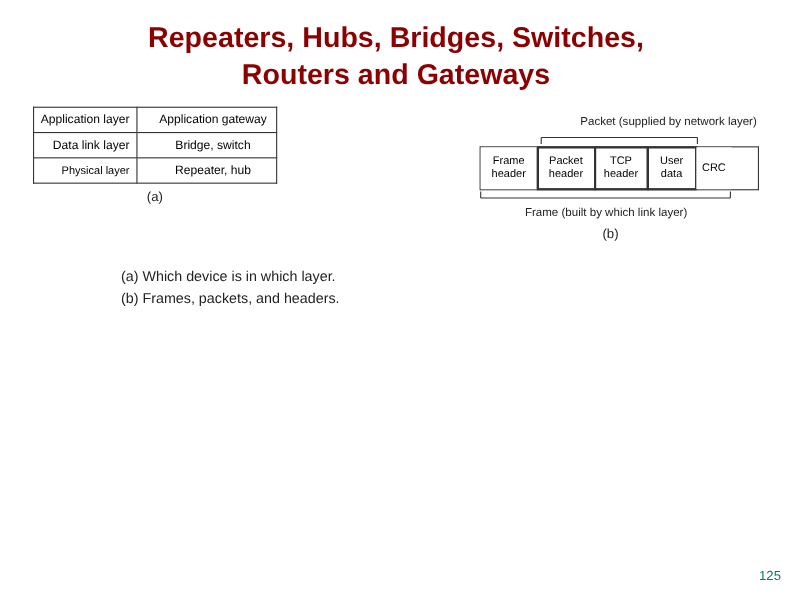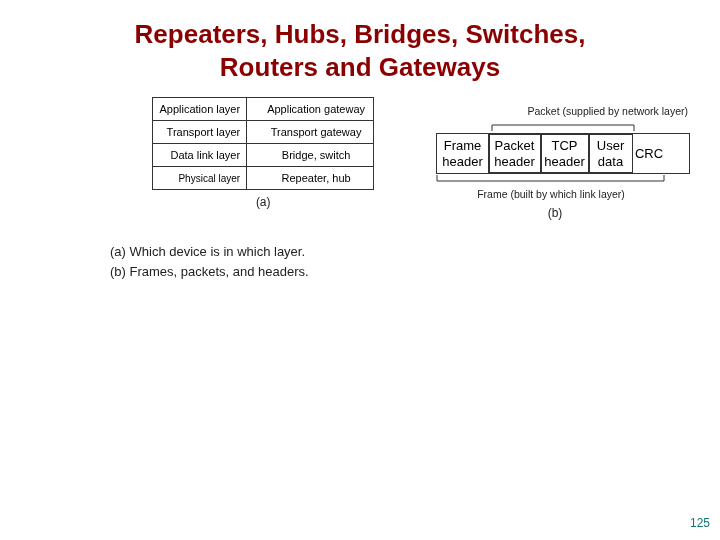--- a/index.html
+++ b/index.html
@@ -27,21 +27,21 @@
       color: #8B0000;
       text-align: center;
       line-height: 1.25;
       margin-bottom: 14px;
     }
 
     .diagrams-row {
       display: flex;
       flex-direction: row;
       align-items: flex-start;
-      justify-content: flex-end;
+      justify-content: space-between;
       gap: 46px;
       width: 100%;
       margin-bottom: 12px;
     }
 
     
     .diagram-a {
       display: flex;
       flex-direction: column;
       align-items: center;
@@ -81,21 +81,21 @@
       flex-direction: column;
       align-items: center;
       margin-top: 8px;
     }
 
     .frame-boxes-row {
       display: flex;
       flex-direction: row;
       align-items: stretch;
       border: 1px solid #333;
-      font-size: 13px;
+      font-size: 10px;
     }
 
     .frame-cell {
       border-right: 1px solid #333;
       padding: 4px 5px;
       text-align: center;
       display: flex;
       align-items: center;
       justify-content: center;
       flex-direction: column;
@@ -146,24 +146,20 @@
   </div>
 
   <div class="diagrams-row">
 
     <div class="diagram-a">
       <table class="layer-table">
         <tbody id="layer-table-body">
             <tr>
               <td class="left-col" style="font-size: 11px;">Application layer</td>
               <td class="right-col" style="font-size: 11px;">Application gateway</td>
-            </tr>
-            <tr>
-              <td class="left-col" style="font-size: 11px;">Transport layer</td>
-              <td class="right-col" style="font-size: 11px;">Transport gateway</td>
             </tr>
             <tr>
               <td class="left-col" style="font-size: 11px;">Data link layer</td>
               <td class="right-col" style="font-size: 11px; margin-top: 24px;">Bridge, switch</td>
             </tr>
             <tr>
               <td class="left-col" style="font-size: 10px;">Physical layer</td>
               <td class="right-col" style="font-size: 11px;">Repeater, hub</td>
             </tr>
           </tbody>

